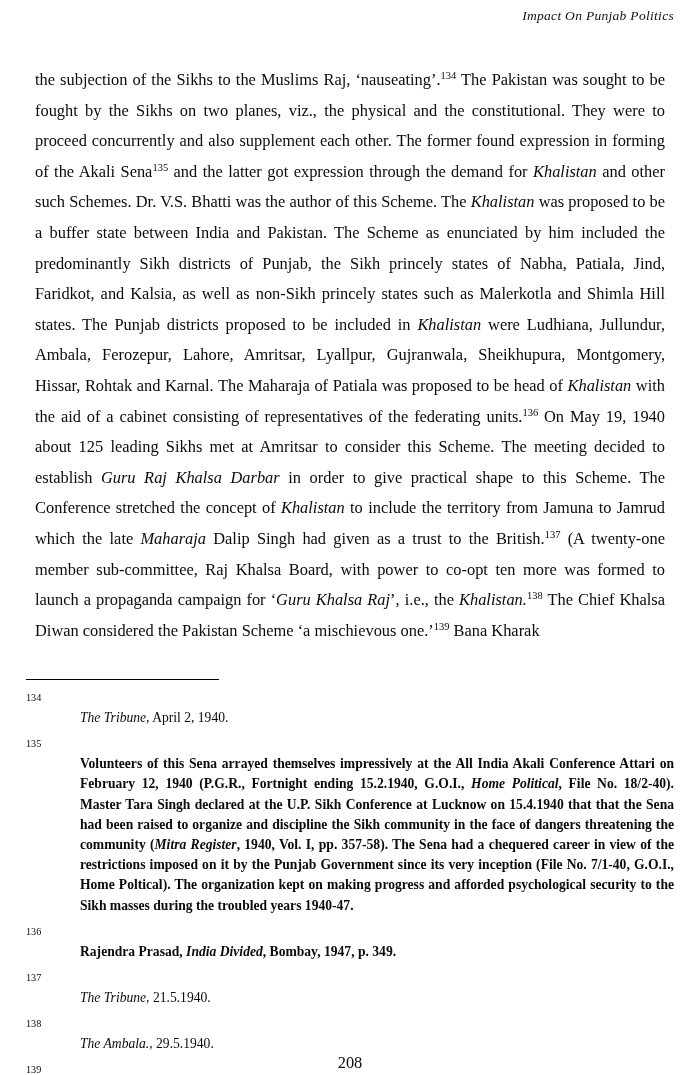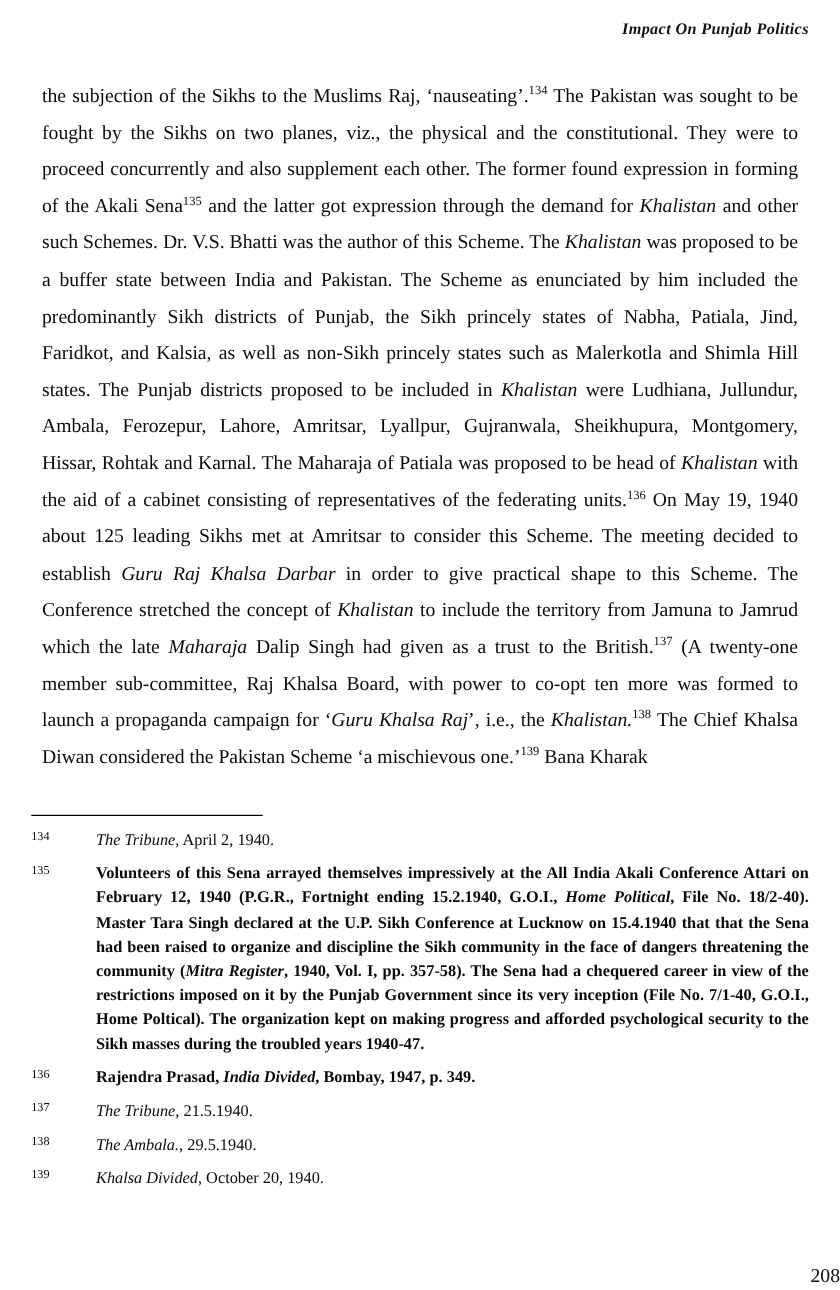--- a/index.html
+++ b/index.html
@@ -19,25 +19,25 @@
   .page {
     position: absolute;
     left: 0; top: 0;
     width: 700px;
     height: 1075px;
   }
 
   
   .running-header {
     position: absolute;
-    top: 16px;
+    top: 8px;
     right: 26px;
     font-family: "Liberation Serif", "DejaVu Serif", serif;
     font-style: italic;
-    font-weight: 700;
+    font-weight: 400;
     font-size: 13.5px;
     letter-spacing: 0.3px;
     color: #111;
     white-space: nowrap;
   }
 
   
   .body-block {
     position: absolute;
     left: 26px;
@@ -90,32 +90,33 @@
     color: #0a0a0a;
   }
   .fn-text {
     flex: 1 1 auto;
     font-size: 13.6px;
     line-height: 20.2px;
     text-align: justify;
     text-justify: inter-word;
     color: #0a0a0a;
     hyphens: none;
+    margin-top: 18px;
   }
   .fn-text i, .fn-text .ital { font-style: italic; }
 
   .fn-long .fn-text { text-align: justify; font-weight: bold; }
 
   
   .page-number {
     position: absolute;
     left: 0;
     right: 0;
     top: 1053px;
-    text-align: right;
+    text-align: center;
     font-size: 16.4px;
     line-height: 20px;
     color: #0a0a0a;
   }
 </style>
 </head>
 <body>
 
 <div class="page">
 

